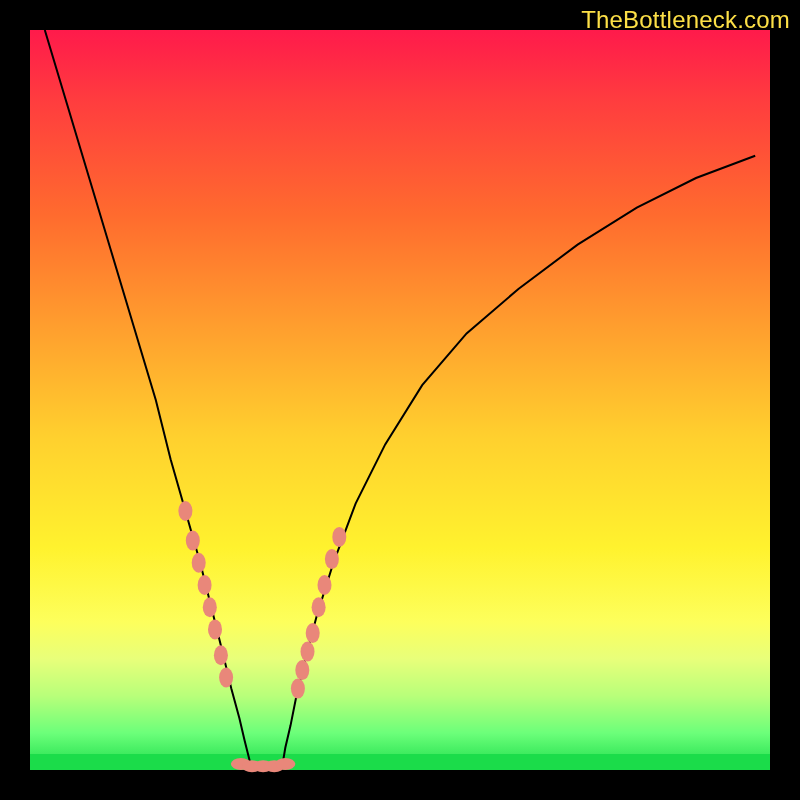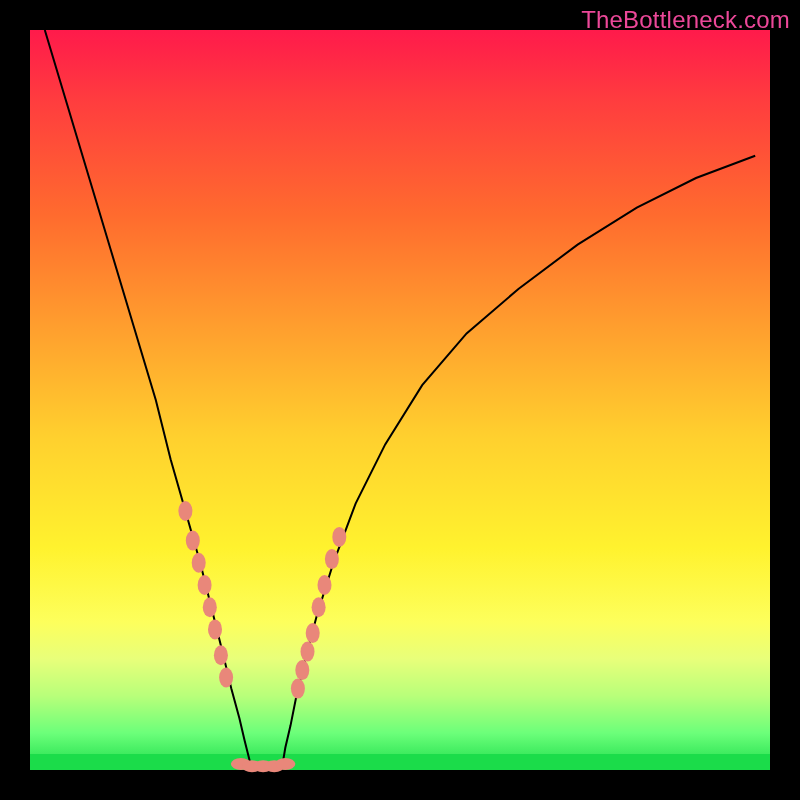--- a/index.html
+++ b/index.html
@@ -28,21 +28,21 @@
       #e8ff7a 85%,
       #b8ff7a 90%,
       #6cff7a 95%,
       #1bdc4a 100%
     );
   }
   .watermark {
     position: absolute;
     right: 10px;
     top: 6px;
-    color: #ec4899;
+    color: #fde047;
     font-size: 24px;
     font-weight: 400;
     letter-spacing: 0.2px;
   }
   .green-band {
     position: absolute;
     left: 30px;
     bottom: 30px;
     width: 740px;
     height: 16px;

